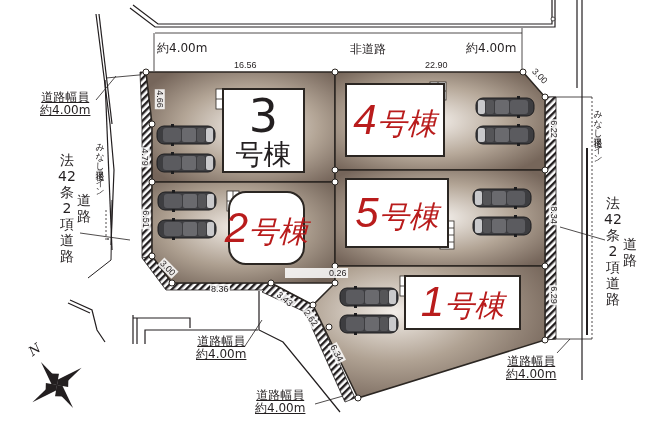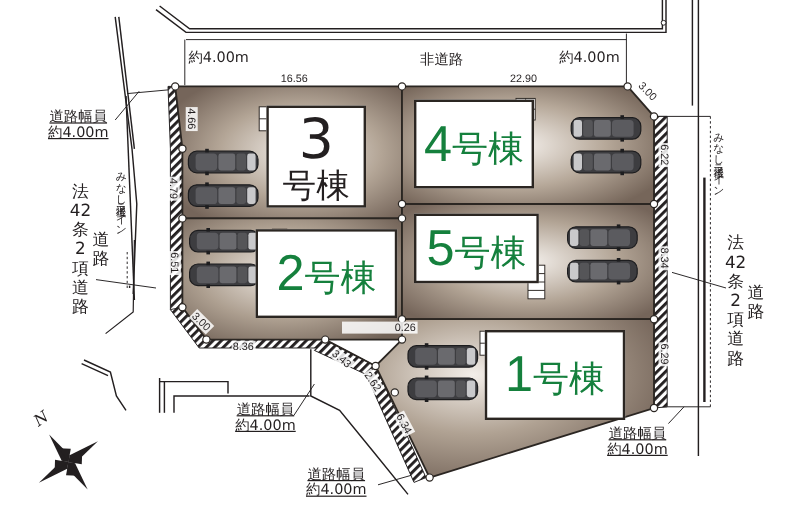--- a/index.html
+++ b/index.html
@@ -6,21 +6,21 @@
   body { width: 668px; height: 432px; position: relative; overflow: hidden;
          font-family: "DejaVu Sans", "Liberation Sans", sans-serif; color: #231f20; }
   svg { position: absolute; left: 0; top: 0; }
   .lbl { position: absolute; font-size: 12px; line-height: 13px; color: #231f20; white-space: nowrap; }
   .road-w { text-align: center; font-size: 12px; line-height: 13px; text-decoration: underline; }
   .vert-sm { writing-mode: vertical-rl; text-orientation: upright; font-size: 9px; letter-spacing: -1px; }
   .dim { position: absolute; font-size: 9px; color: #231f20; white-space: nowrap; font-family: "Liberation Sans", sans-serif; }
   .dim-on-lot { background: rgba(255,255,255,0.85); padding: 0 1px; }
   .bldg { position: absolute; background: #ffffff; border: 2px solid #2b2622; box-sizing: border-box;
           display: flex; align-items: center; justify-content: center; }
-  .bldg-label { font-size: 30px; color: #15803d; white-space: nowrap; }
+  .bldg-label { font-size: 30px; color: #b91c1c; white-space: nowrap; font-style: italic; }
   .bldg-label .num { font-size: 42px; font-family: "Liberation Sans", sans-serif; }
   .big-num-stack { display: flex; flex-direction: column; align-items: center; line-height: 1; }
   .big-num-stack .num { font-size: 46px; }
   .big-num-stack .kana { font-size: 28px; margin-top: 2px; }
 </style>
 </head>
 <body>
 
 <svg width="668" height="432" viewBox="0 0 668 432">
   <defs>
@@ -205,42 +205,42 @@
 
 <div class="bldg" style="left:222px; top:88px; width:83px; height:85px;">
   <div class="big-num-stack">
     <span class="num">3</span>
     <span class="kana">号棟</span>
   </div>
 </div>
 <div class="bldg" style="left:345px; top:83px; width:100px; height:74px;">
   <span class="bldg-label"><span class="num">4</span><span>号棟</span></span>
 </div>
-<div class="bldg" style="left:213px; top:191px; width:118px; height:74px;">
+<div class="bldg" style="left:228px; top:191px; width:77px; height:74px;border-radius:18px;">
   <span class="bldg-label"><span class="num">2</span><span>号棟</span></span>
 </div>
-<div class="bldg" style="left:345px; top:178px; width:104px; height:58px;">
+<div class="bldg" style="left:345px; top:178px; width:104px; height:70px;">
   <span class="bldg-label"><span class="num">5</span><span>号棟</span></span>
 </div>
-<div class="bldg" style="left:404px; top:275px; width:117px; height:75px;align-items:center;">
+<div class="bldg" style="left:404px; top:275px; width:117px; height:55px;align-items:center;">
   <span class="bldg-label"><span class="num">1</span><span>号棟</span></span>
 </div>
 
 <div class="lbl" style="left:157px; top:42px;">約4.00m</div>
 <div class="lbl" style="left:314px; top:43px;margin-left:36px;">非道路</div>
 <div class="lbl" style="left:466px; top:42px;">約4.00m</div>
 
 <div class="dim" style="left:234px; top:60px;">16.56</div>
 <div class="dim" style="left:425px; top:60px;">22.90</div>
 <div class="dim" style="left:531px; top:71px; transform:rotate(45deg);">3.00</div>
 <div class="dim dim-on-lot" style="left:150px; top:94px; transform:rotate(90deg);">4.66</div>
 <div class="dim dim-on-lot" style="left:135px; top:152px; transform:rotate(90deg);">4.79</div>
 <div class="dim dim-on-lot" style="left:136px; top:214px; transform:rotate(90deg);">6.51</div>
 <div class="dim dim-on-lot" style="left:158px; top:263px; transform:rotate(45deg);">3.00</div>
-<div class="dim dim-on-lot" style="left:193px; top:284px;">8.36</div>
+<div class="dim dim-on-lot" style="left:210px; top:284px;">8.36</div>
 <div class="dim dim-on-lot" style="left:285px; top:268px;padding-left:44px;">0.26</div>
 <div class="dim dim-on-lot" style="left:275px; top:294px; transform:rotate(40deg);">3.43</div>
 <div class="dim dim-on-lot" style="left:301px; top:313px; transform:rotate(55deg);">2.62</div>
 <div class="dim dim-on-lot" style="left:327px; top:348px; transform:rotate(62deg);">6.34</div>
 <div class="dim dim-on-lot" style="left:544px; top:124px; transform:rotate(90deg);">6.22</div>
 <div class="dim dim-on-lot" style="left:544px; top:210px; transform:rotate(90deg);">8.34</div>
 <div class="dim dim-on-lot" style="left:544px; top:290px; transform:rotate(90deg);">6.29</div>
 
 <div class="lbl road-w" style="left:40px; top:91px;">
   <div>道路幅員</div>

